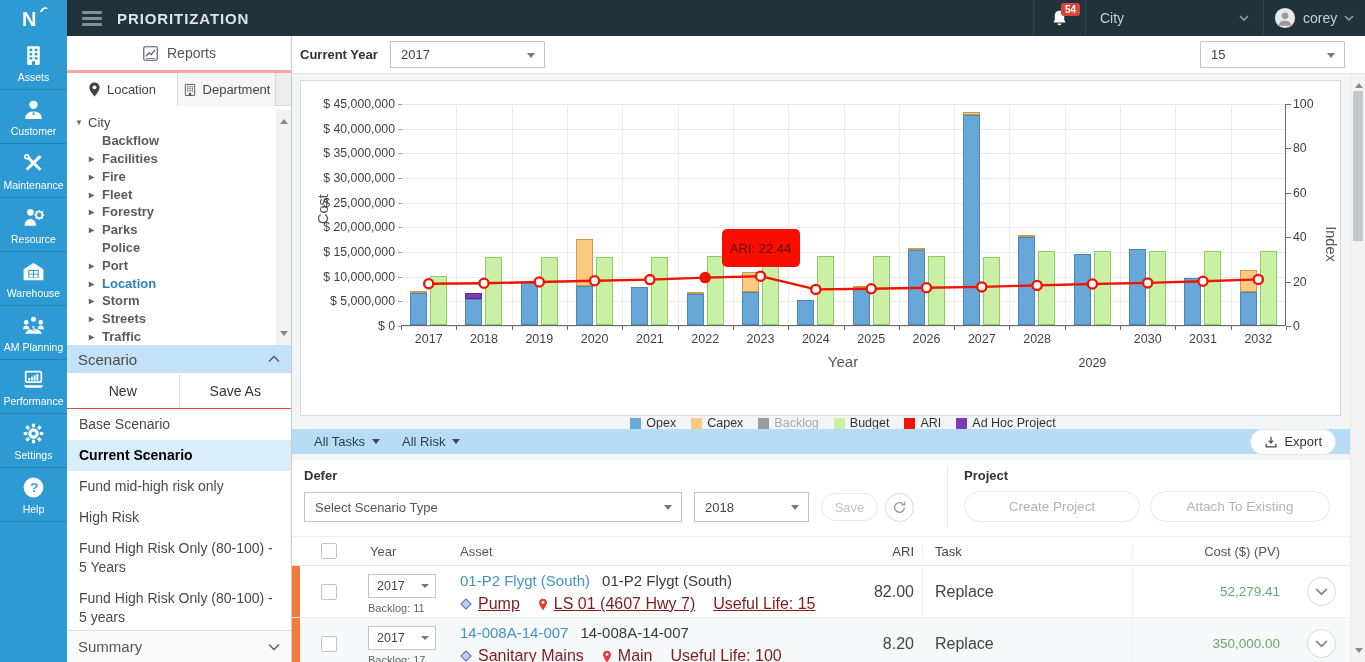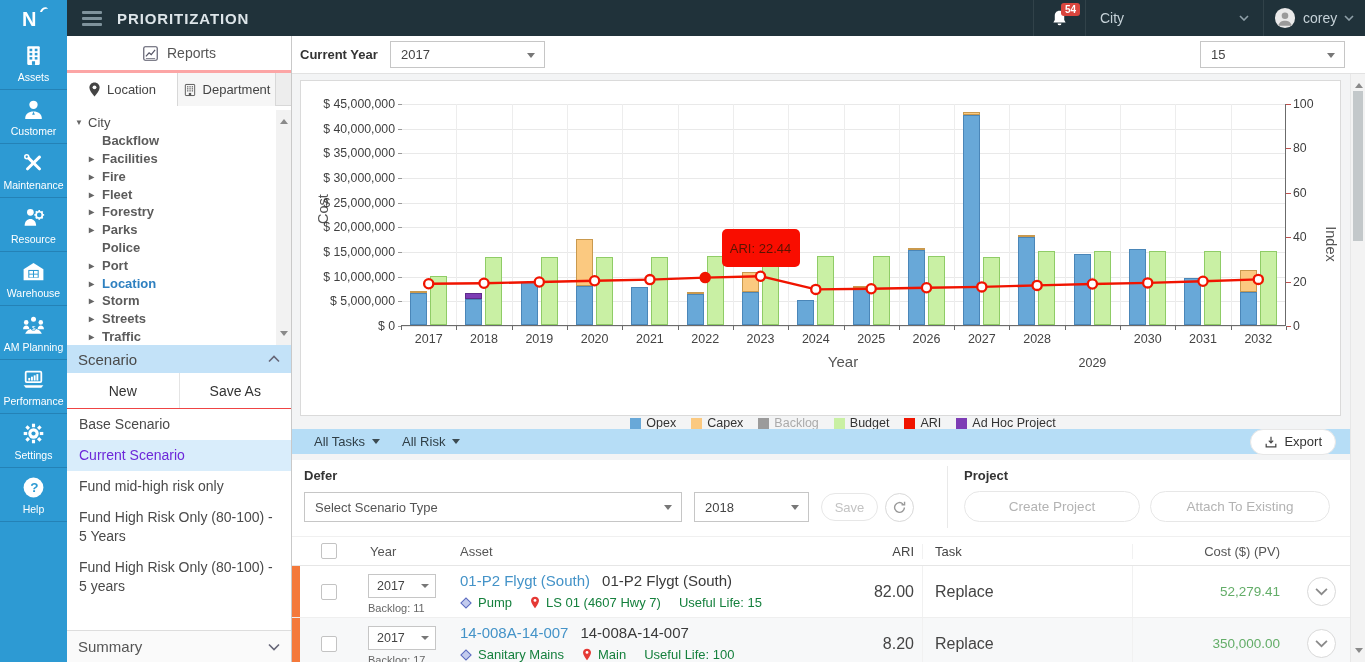--- a/index.html
+++ b/index.html
@@ -42,21 +42,21 @@
   .tree-item.sel .lbl { color:#2e80c0; }
   .tree-sb { position:absolute; top:74px; right:0; width:15px; height:235px; background:#f2f2f2; }
   .tri-up { position:absolute; top:5px; left:3.5px; width:0; height:0; border:4px solid transparent; border-bottom:5px solid #8a8a8a; }
   .tri-dn { position:absolute; bottom:5px; left:3.5px; width:0; height:0; border:4px solid transparent; border-top:5px solid #8a8a8a; }
   .scen-hd { position:absolute; top:309px; left:0; right:0; height:28px; background:#c3e2f8; display:flex; align-items:center; justify-content:space-between; padding:0 11px; font-size:15px; color:#4a4a4a; cursor:pointer; }
   .scen-btns { position:absolute; top:337px; left:0; right:0; height:36px; display:flex; border-bottom:1px solid #ef4444; }
   .scen-btns button { flex:1; background:#fff; border:none; border-right:1px solid #e4e4e4; font-size:14px; color:#333; font-family:inherit; cursor:pointer; }
   .scen-btns button:last-child { border-right:none; }
   .scen-list { position:absolute; top:373px; left:0; right:0; height:221px; overflow:hidden; }
   .scen-item { padding:6px 12px; font-size:14px; color:#4a4a4a; line-height:19px; cursor:pointer; }
-  .scen-item.sel { background:#d9edfb; color:#6d28d9; font-weight:400; }
+  .scen-item.sel { background:#d9edfb; color:#000000; font-weight:700; }
   .summary-hd { position:absolute; top:594px; left:0; right:0; height:32px; background:#fafafa; border-top:1px solid #ddd; display:flex; align-items:center; justify-content:space-between; padding:0 11px; font-size:15px; color:#555; cursor:pointer; }
 
   
   .main { position:absolute; left:292px; top:36px; width:1073px; height:626px; background:#f3f4f5; }
   .filters-row { position:absolute; top:0; left:0; right:0; height:38px; background:#fff; border-bottom:1px solid #e2e2e2; }
   .lblCY { position:absolute; left:8px; line-height:38px; font-weight:700; font-size:13px; color:#333; }
   .lblFC { position:absolute; left:703px; width:200px; text-align:right; line-height:38px; font-size:13.5px; color:#333; }
   .select { position:relative; background:#fff; border:1px solid #c6c6c6; display:flex; align-items:center; padding:0 24px 0 10px; font-size:13px; color:#444; cursor:pointer; }
   .select:after { content:''; position:absolute; right:9px; top:50%; margin-top:-2px; border:4.5px solid transparent; border-top:5px solid #777; }
   .sel-cy { position:absolute; left:98px; top:5px; width:155px; height:27px; }
@@ -111,21 +111,21 @@
   .col-task { width:210px; flex:none; display:flex; align-items:center; padding-left:12px; border-left:1px solid #f1f1f1; color:#444; }
   .col-cost { width:160px; flex:none; display:flex; align-items:center; justify-content:flex-end; padding-right:12px; border-left:1px solid #f1f1f1; }
   .t-row .col-cost { color:#63ad68; font-size:13.5px; }
   .col-exp { width:58px; flex:none; display:flex; align-items:center; justify-content:center; }
   .sel-mini { width:68px; height:24px; margin-top:8px; font-size:12.5px; padding:0 18px 0 8px; }
   .sel-mini:after { right:6px; border-width:4px; border-top-width:4.5px; }
   .backlog { font-size:11px; color:#666; margin-top:4px; }
   .a-line1 { margin-top:6px; font-size:15px; white-space:nowrap; }
   .a-link { color:#4493c8; text-decoration:none; cursor:pointer; }
   .a-name { color:#3a3a3a; margin-left:12px; }
-  .a-line2 { margin-top:6px; font-size:13px; color:#15803d; display:flex; align-items:center; gap:6px; white-space:nowrap; }
+  .a-line2 { margin-top:6px; font-size:16px; color:#7f1d1d; display:flex; align-items:center; gap:6px; white-space:nowrap;text-decoration:underline; }
   .a-line2 .gap { width:6px; }
   .exp-btn { position:static; width:29px; height:29px; }
 
   .main-sb { position:absolute; left:1058px; top:38px; width:15px; height:588px; background:#f3f3f3; border-left:1px solid #e7e7e7; }
   .sb-thumb { position:absolute; left:2px; width:10px; top:17px; height:150px; background:#c3c8ca; cursor:pointer; }
 </style>
 </head>
 <body>
 
 <div id="app">
@@ -397,20 +397,21 @@
         </svg>
     </div>
     <div class="scen-btns">
       <button>New</button>
       <button>Save As</button>
     </div>
     <div class="scen-list">
         <div class="scen-item">Base Scenario</div>
         <div class="scen-item sel">Current Scenario</div>
         <div class="scen-item">Fund mid-high risk only</div>
+        <div class="scen-item">High Risk</div>
         <div class="scen-item">Fund High Risk Only (80-100) - 5 Years</div>
         <div class="scen-item">Fund High Risk Only (80-100) - 5 years</div>
       </div>
     <div class="summary-hd">
       <span>Summary</span>
       <svg width="12" height="8" viewBox="0 0 12 8">
           <polyline points="1,1.5 6,6.5 11,1.5" fill="none" stroke="#667" stroke-width="1.6"></polyline>
         </svg>
     </div>
   </aside>

